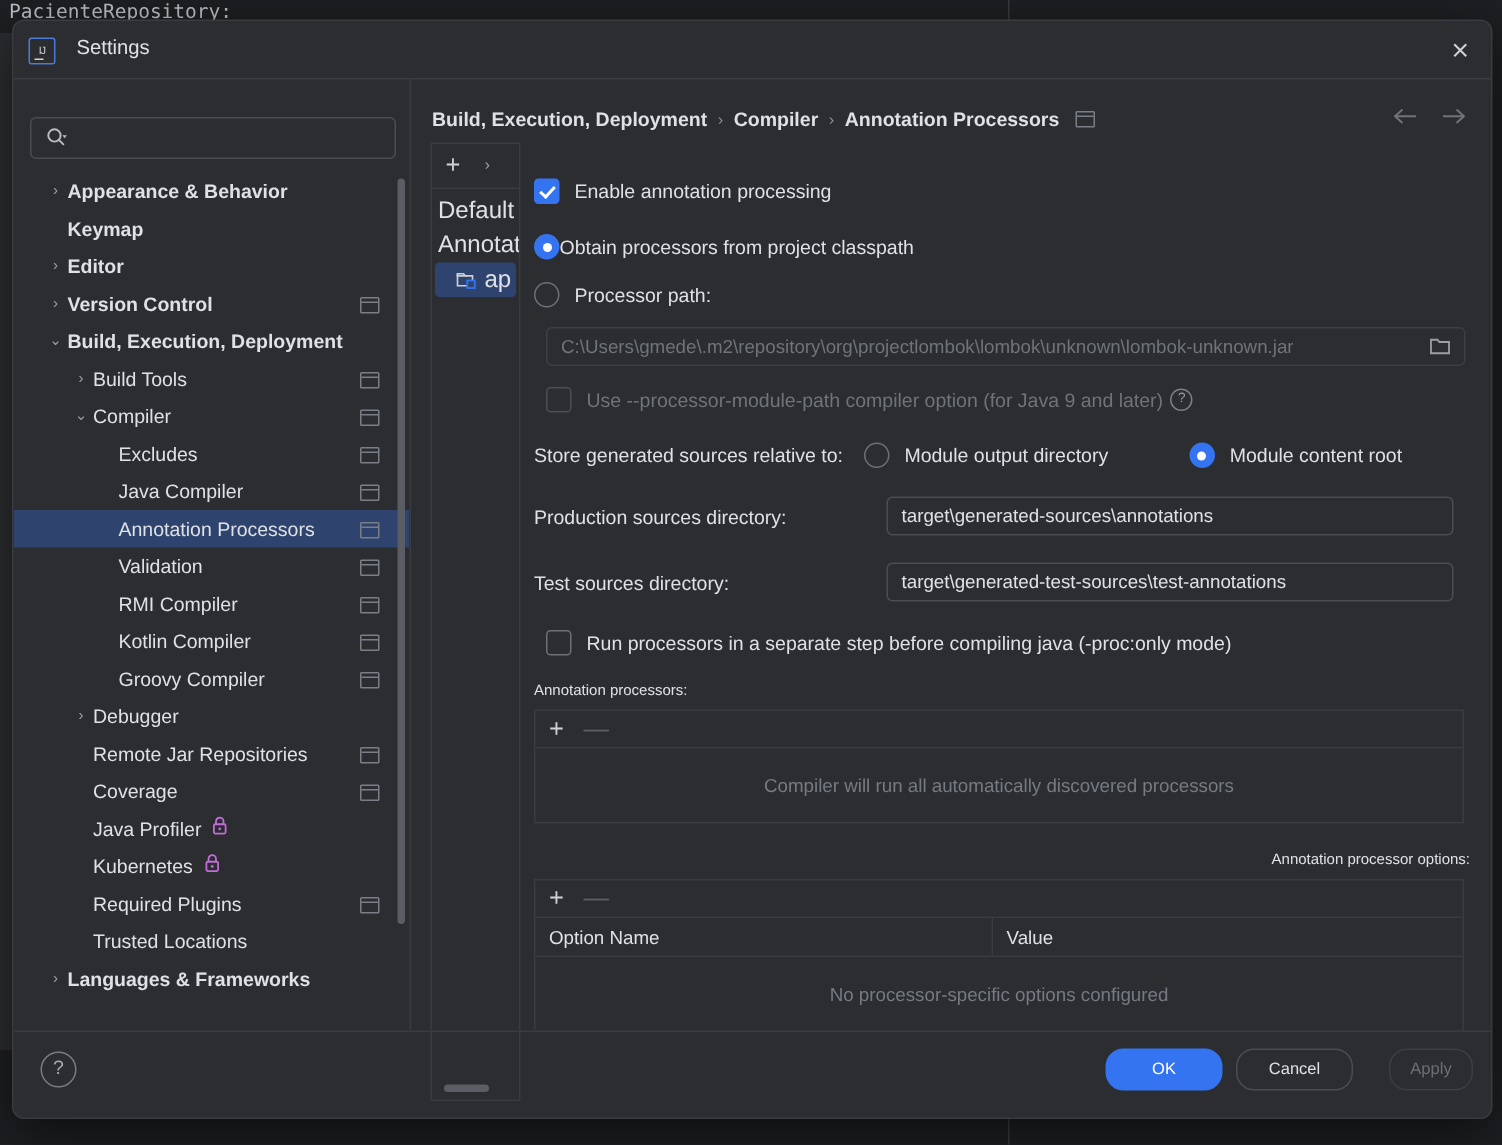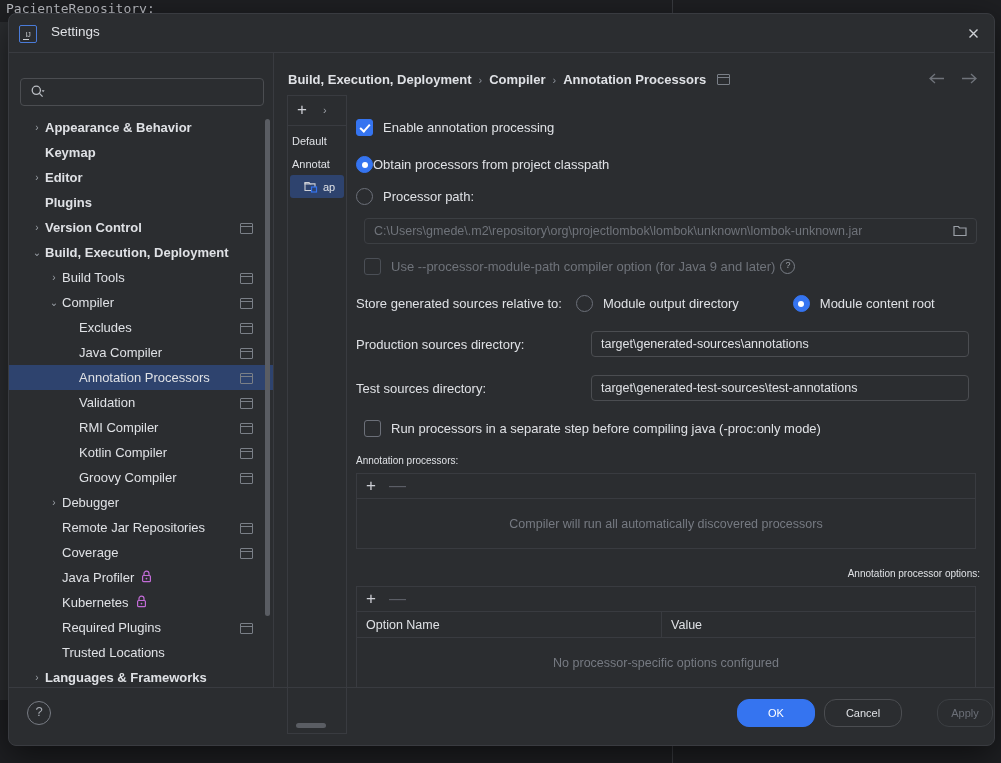--- a/index.html
+++ b/index.html
@@ -172,21 +172,21 @@
     position: absolute; left: 9px; top: 6px;
     font-size: 17px; color: #ced0d6; line-height: 16px; cursor: pointer;
   }
   .module-toolbar .tb-chev {
     position: absolute; left: 35px; top: 8px;
     font-size: 11px; color: #9ba0a7; cursor: pointer;
   }
   .module-list { position: relative; padding-top: 3px; overflow: hidden; }
   .module-row {
     height: 23px; display: flex; align-items: center;
-    padding-left: 4px; font-size: 11px; color: #dfe1e5;
+    padding-left: 4px; font-size: 16px; color: #dfe1e5;
     white-space: nowrap; cursor: default;
   }
   .module-row.indent { padding-left: 14px; }
   .module-row.selected { background: #2e436e; border-radius: 3px; margin: 0 2px; }
   .module-hscroll {
     position: absolute; left: 8px; bottom: 5px; width: 30px; height: 5px;
     background: #5a5d63; border-radius: 3px;
   }
 
   
@@ -285,21 +285,21 @@
     cursor: pointer;
   }
   .btn {
     position: absolute; top: 11px; height: 28px;
     border-radius: 12px; font-size: 11px;
     display: flex; align-items: center; justify-content: center;
     cursor: pointer; box-sizing: border-box;
   }
   .btn-ok { right: 179px; width: 78px; background: #3574f0; color: #fff; border: 1px solid #3574f0; }
   .btn-cancel { right: 92px; width: 78px; background: #2b2d30; color: #dfe1e5; border: 1px solid #4b4d51; }
-  .btn-apply { right: 1px; width: 56px; background: #2b2d30; color: #6b6f77; border: 1px solid #3c3f43; cursor: default; }
+  .btn-apply { right: 12px; width: 56px; background: #2b2d30; color: #6b6f77; border: 1px solid #3c3f43; cursor: default; }
 </style>
 </head>
 <body>
 
 <div id="backdrop">
   <div class="editor-strip"></div>
   <div class="editor-text">PacienteRepository:</div>
   <div class="divider-h"></div>
   <div class="right-pane"></div>
   <div class="bottom-left"></div>
@@ -344,23 +344,20 @@
               <span class="label" style="margin-left: 36px;">Appearance &amp; Behavior</span>
             </div>
             <div class="tree-row bold">
               <span class="label" style="margin-left: 36px;">Keymap</span>
             </div>
             <div class="tree-row bold">
               <span class="arrow" style="left: 22px;">›</span>
               <span class="label" style="margin-left: 36px;">Editor</span>
             </div>
             <div class="tree-row bold">
-              <span class="label" style="margin-left: 36px;">Plugins</span>
-            </div>
-            <div class="tree-row bold">
               <span class="arrow" style="left: 22px;">›</span>
               <span class="label" style="margin-left: 36px;">Version Control</span>
               <span class="badge"></span>
             </div>
             <div class="tree-row bold">
               <span class="arrow" style="left: 22px;">⌄</span>
               <span class="label" style="margin-left: 36px;">Build, Execution, Deployment</span>
             </div>
             <div class="tree-row">
               <span class="arrow" style="left: 39px;">›</span>

